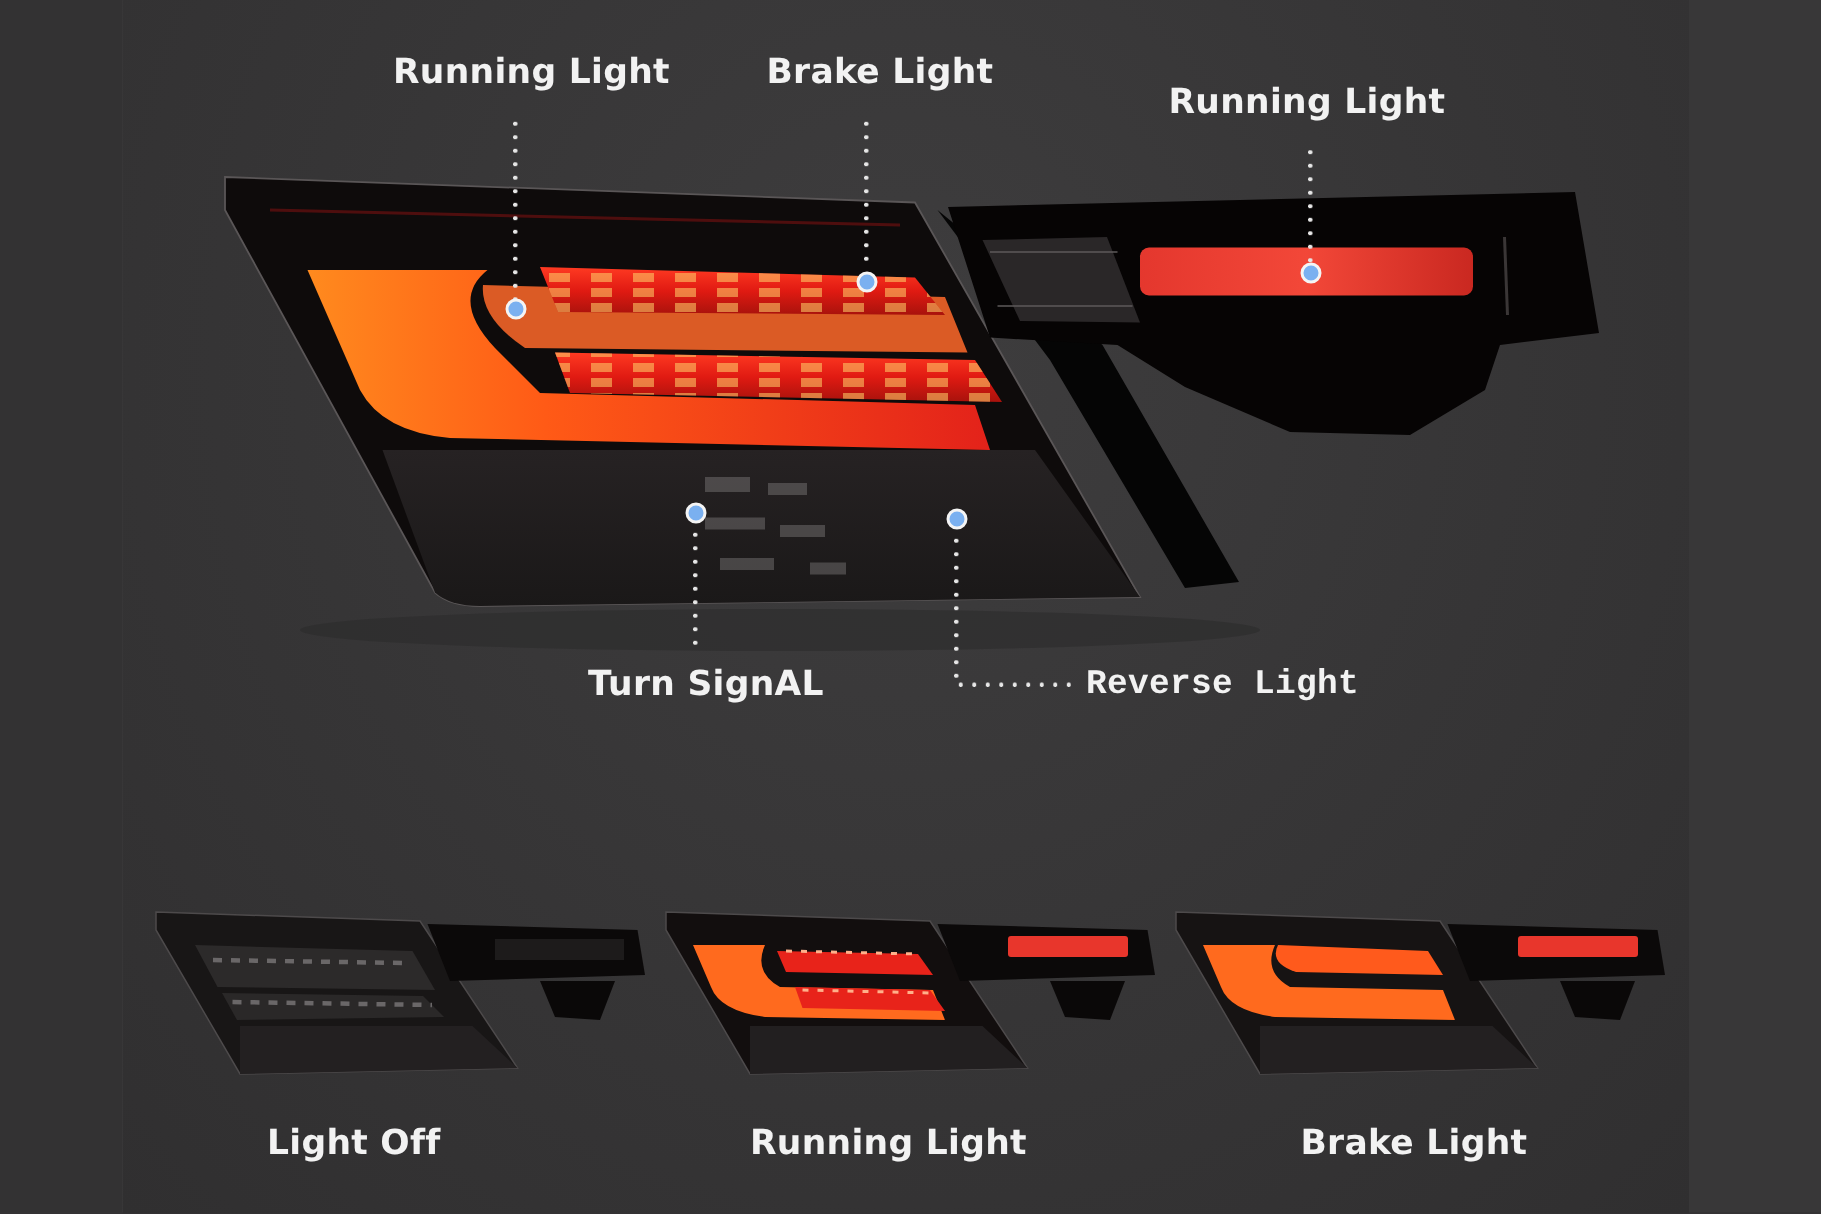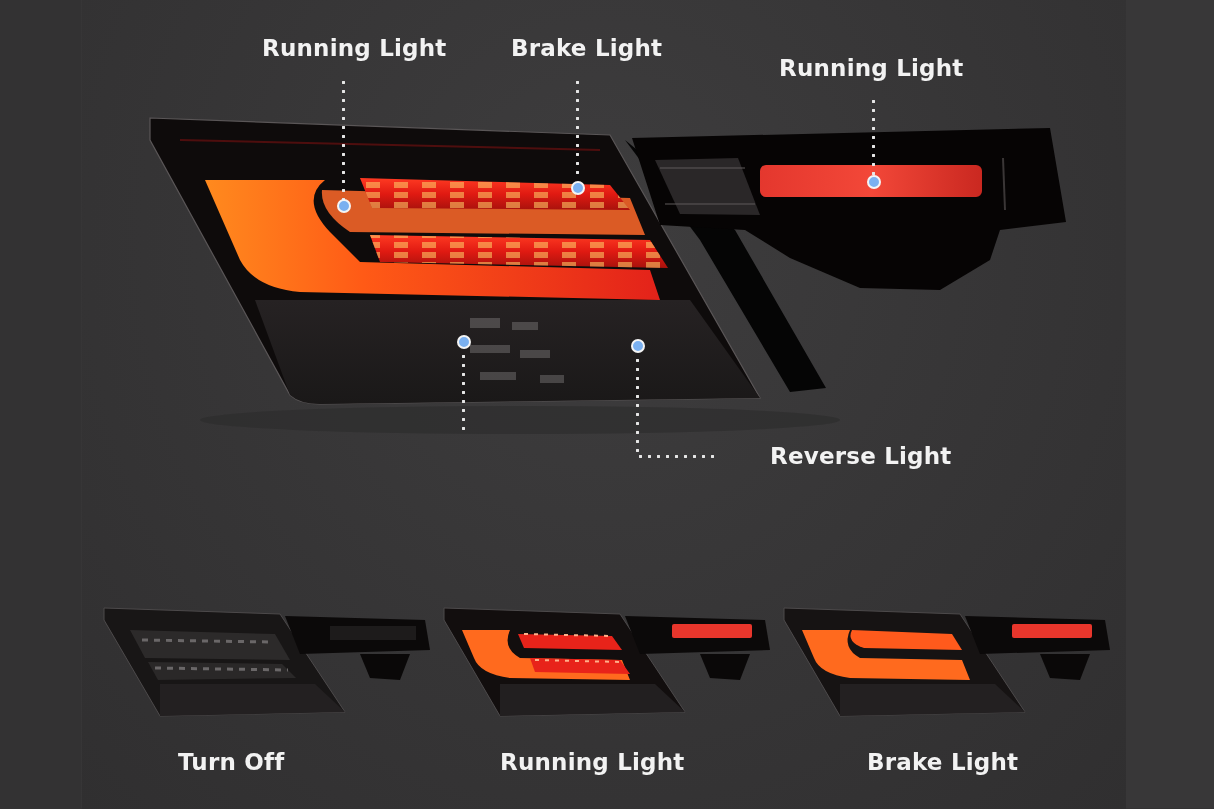--- a/index.html
+++ b/index.html
@@ -90,38 +90,39 @@
   <span class="label" style="left:511px;top:35px;">Brake Light</span>
   <div class="dotline-v" style="left:576px;top:78px;height:102px;"></div>
   <div class="pin" style="left:578px;top:188px;"></div>
 
   <span class="label" style="left:779px;top:55px;">Running Light</span>
   <div class="dotline-v" style="left:872px;top:97px;height:78px;"></div>
   <div class="pin" style="left:874px;top:182px;"></div>
 
   <div class="pin" style="left:464px;top:342px;"></div>
   <div class="dotline-v" style="left:462px;top:352px;height:80px;"></div>
+  <span class="label" style="left:392px;top:443px;">Turn SignAL</span>
 
   <div class="pin" style="left:638px;top:346px;"></div>
   <div class="dotline-v" style="left:636px;top:356px;height:100px;"></div>
   <div class="dotline-h" style="left:636px;top:455px;width:84px;"></div>
-  <span class="label" style="left:770px;top:443px;">Reverse Light</span>
+  <span class="label" style="left:724px;top:443px;font-family:Liberation Mono, monospace;">Reverse Light</span>
 
   <svg style="left:100px;top:600px;" width="340" height="130" viewBox="0 0 340 130">
     <path d="M4 8 L180 14 L245 112 L60 116 L4 20 Z" fill="#181616" stroke="#4d4a4b" stroke-width="1"></path>
     <path d="M30 30 L175 34 L190 60 L45 58 Z" fill="#2c2a2a"></path>
     <path d="M42 40 L170 42" stroke="#6a6768" stroke-width="3" stroke-dasharray="6 6"></path>
     <path d="M48 62 L182 64 L196 78 L58 80 Z" fill="#2a2828"></path>
     <path d="M55 68 L188 70" stroke="#6a6768" stroke-width="3" stroke-dasharray="6 6"></path>
     <path d="M60 84 L215 84 L245 112 L60 116 Z" fill="#232021"></path>
     <path d="M185 16 L325 20 L330 50 L200 54 Z" fill="#0b0909"></path>
     <rect x="230" y="26" width="86" height="14" fill="#1d1b1b"></rect>
     <path d="M260 54 L310 54 L300 80 L270 78 Z" fill="#0a0808"></path>
   </svg>
-  <span class="label" style="left:178px;top:749px;">Turn Off</span>
+  <span class="label" style="left:178px;top:749px;">Light Off</span>
 
   <svg style="left:440px;top:600px;" width="340" height="130" viewBox="0 0 340 130">
     <path d="M4 8 L180 14 L245 112 L60 116 L4 20 Z" fill="#120e0e" stroke="#4d4a4b" stroke-width="1"></path>
     <path d="M22 30 L70 30 Q62 48 80 58 L182 60 L190 80 L70 78 Q40 74 34 58 Z" fill="#ff6a1e"></path>
     <path d="M78 34 L172 36 L182 50 L84 48 Z" fill="#e8231a"></path>
     <path d="M84 34 L172 36" stroke="#ffb08a" stroke-width="2" stroke-dasharray="4 6"></path>
     <path d="M90 58 L180 60 L190 74 L95 72 Z" fill="#e8231a"></path>
     <path d="M95 60 L182 62" stroke="#ffb08a" stroke-width="2" stroke-dasharray="4 6"></path>
     <path d="M60 84 L215 84 L245 112 L60 116 Z" fill="#221f20"></path>
     <path d="M185 16 L325 20 L330 50 L200 54 Z" fill="#0b0909"></path>

